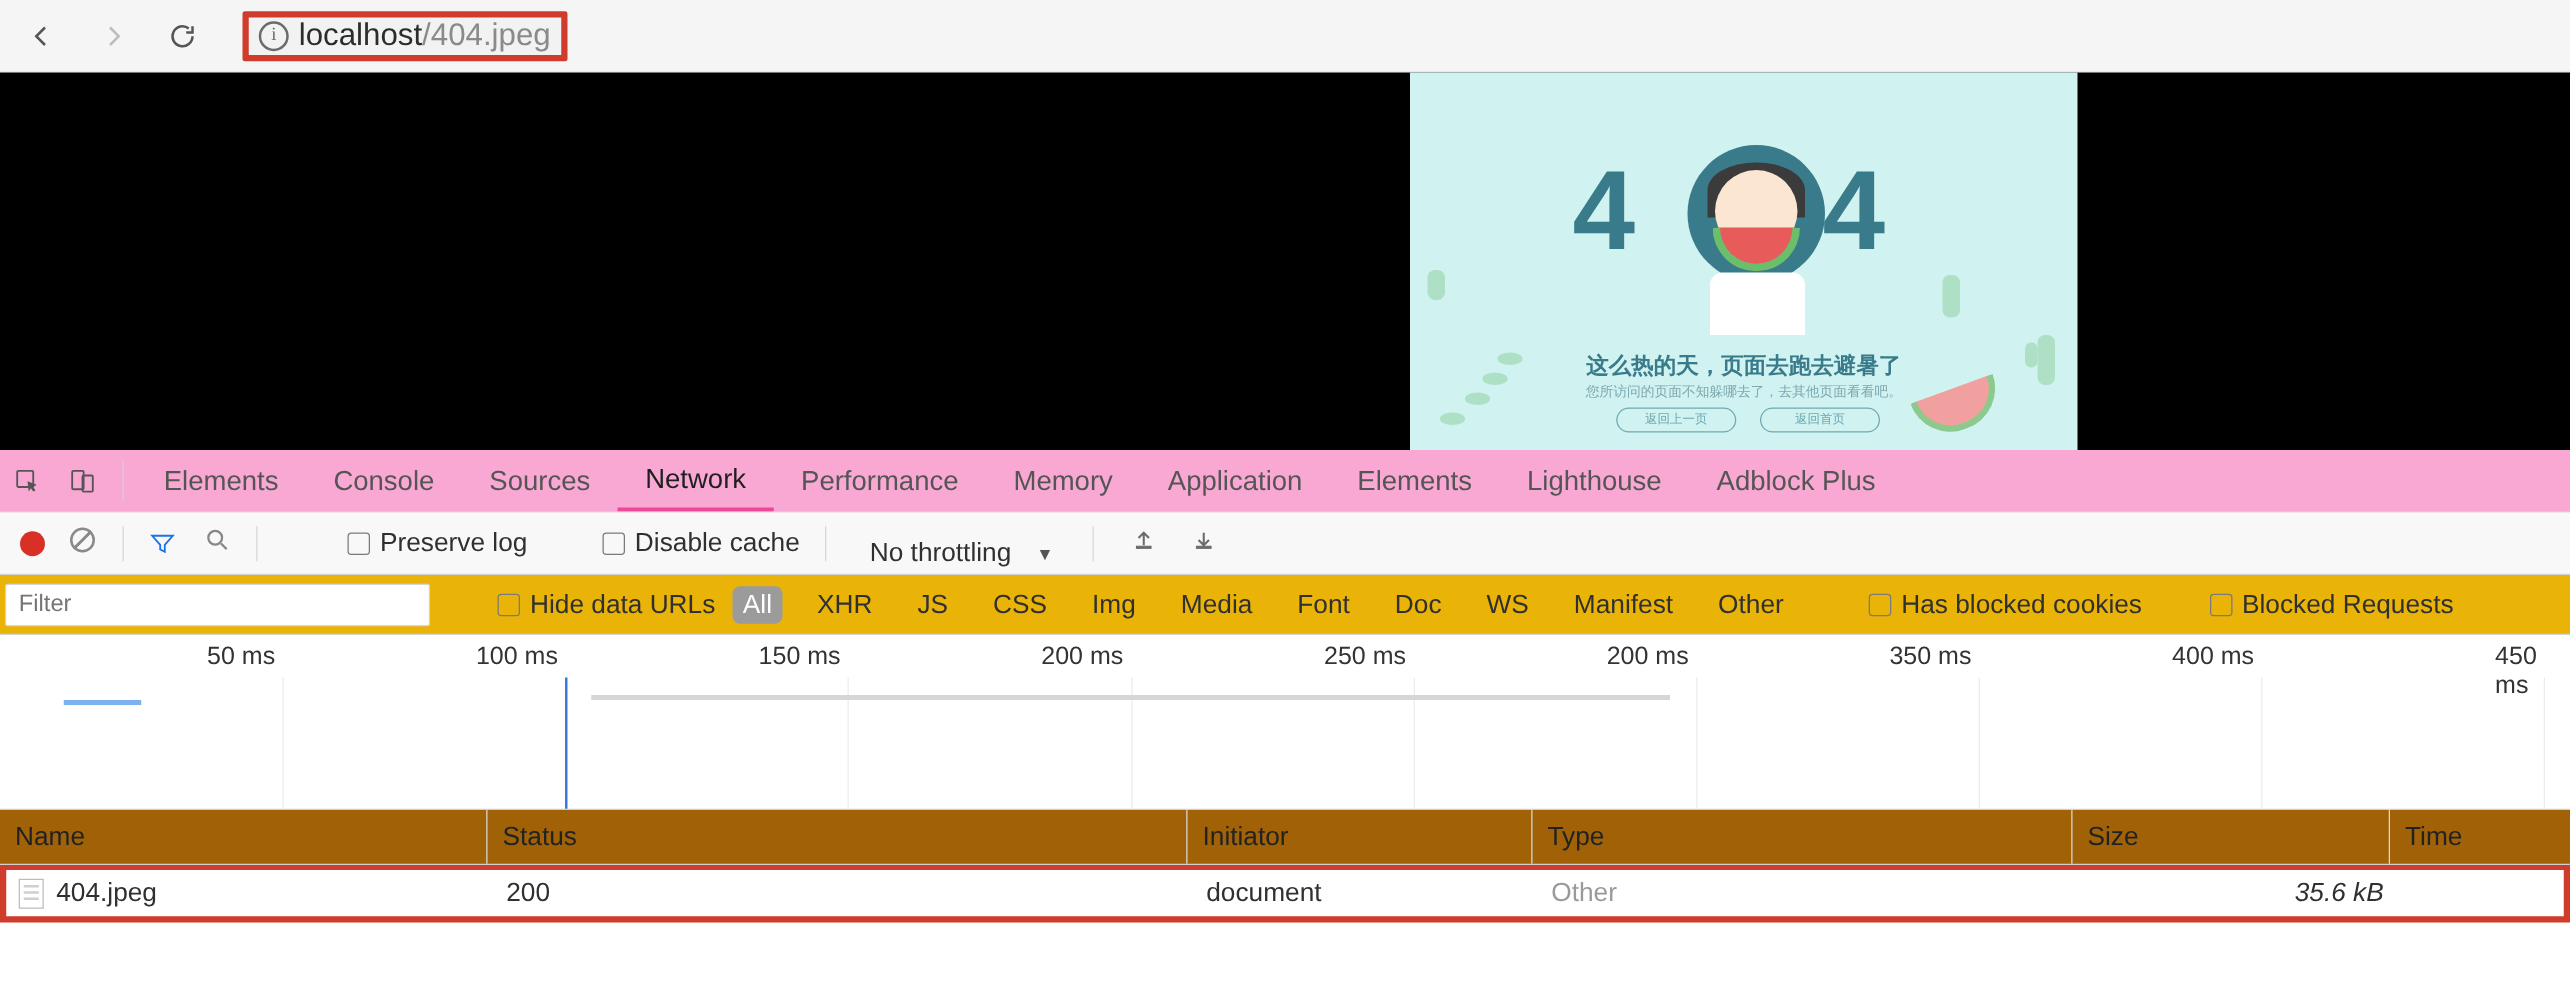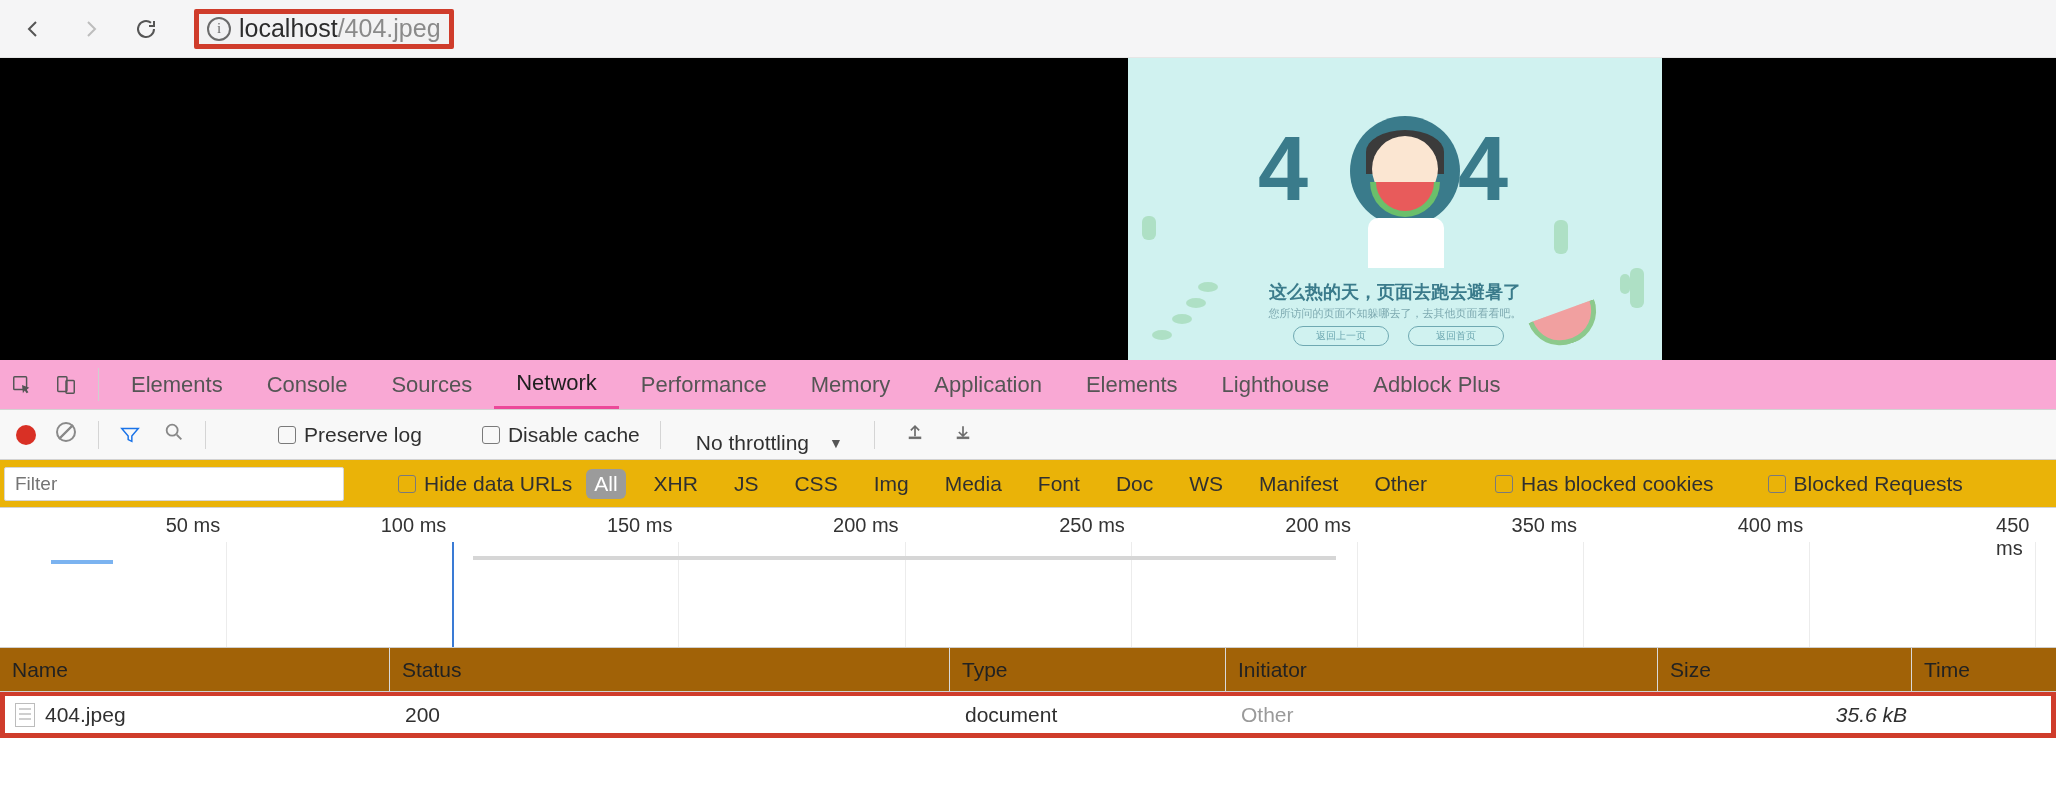--- a/index.html
+++ b/index.html
@@ -278,24 +278,24 @@
 
 <div class="nt-table">
   <div class="nt-head">
     <div class="cell">
         <span>Name</span>
       </div>
     <div class="cell">
         <span>Status</span>
       </div>
     <div class="cell">
+        <span>Initiator</span>
+      </div>
+    <div class="cell">
         <span>Type</span>
-      </div>
-    <div class="cell">
-        <span>Initiator</span>
       </div>
     <div class="cell">
         <span>Size</span>
       </div>
     <div class="cell">
         <span>Time</span>
       </div>
   </div>
   <div class="nt-row">
     <div class="cell">

